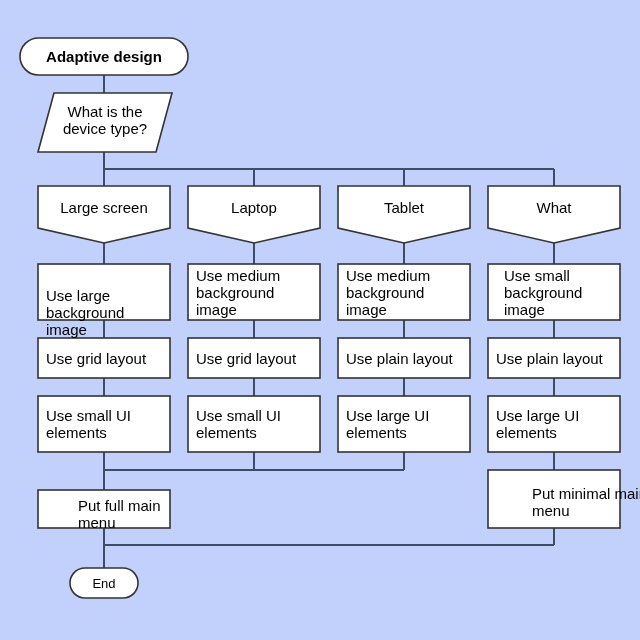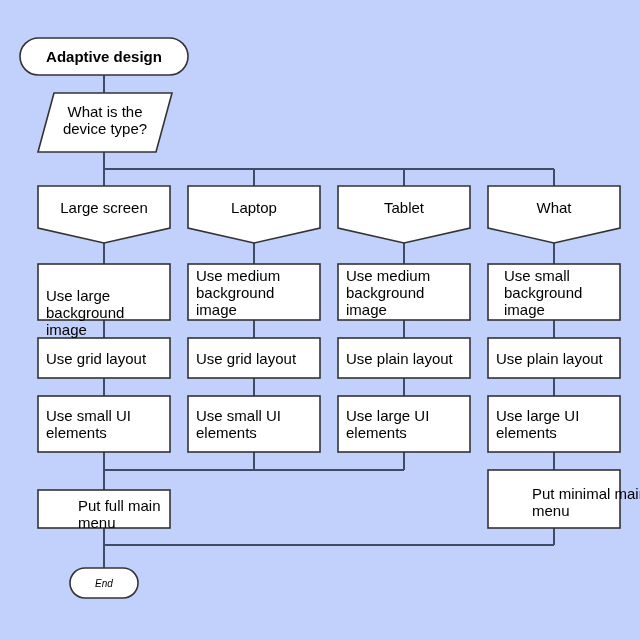--- a/index.html
+++ b/index.html
@@ -47,22 +47,21 @@
   .txt-left {
     align-items: flex-start;
     text-align: left;
   }
   .terminator-label {
     font-weight: bold;
     font-size: 15px;
   }
   .end-label {
     font-weight: normal;
-    font-size: 10px;
-    font-style: italic;
+    font-size: 13px;
   }
   .hit {
     position: absolute;
     box-sizing: border-box;
     background: transparent;
   }
 </style>
 </head>
 <body>
 

